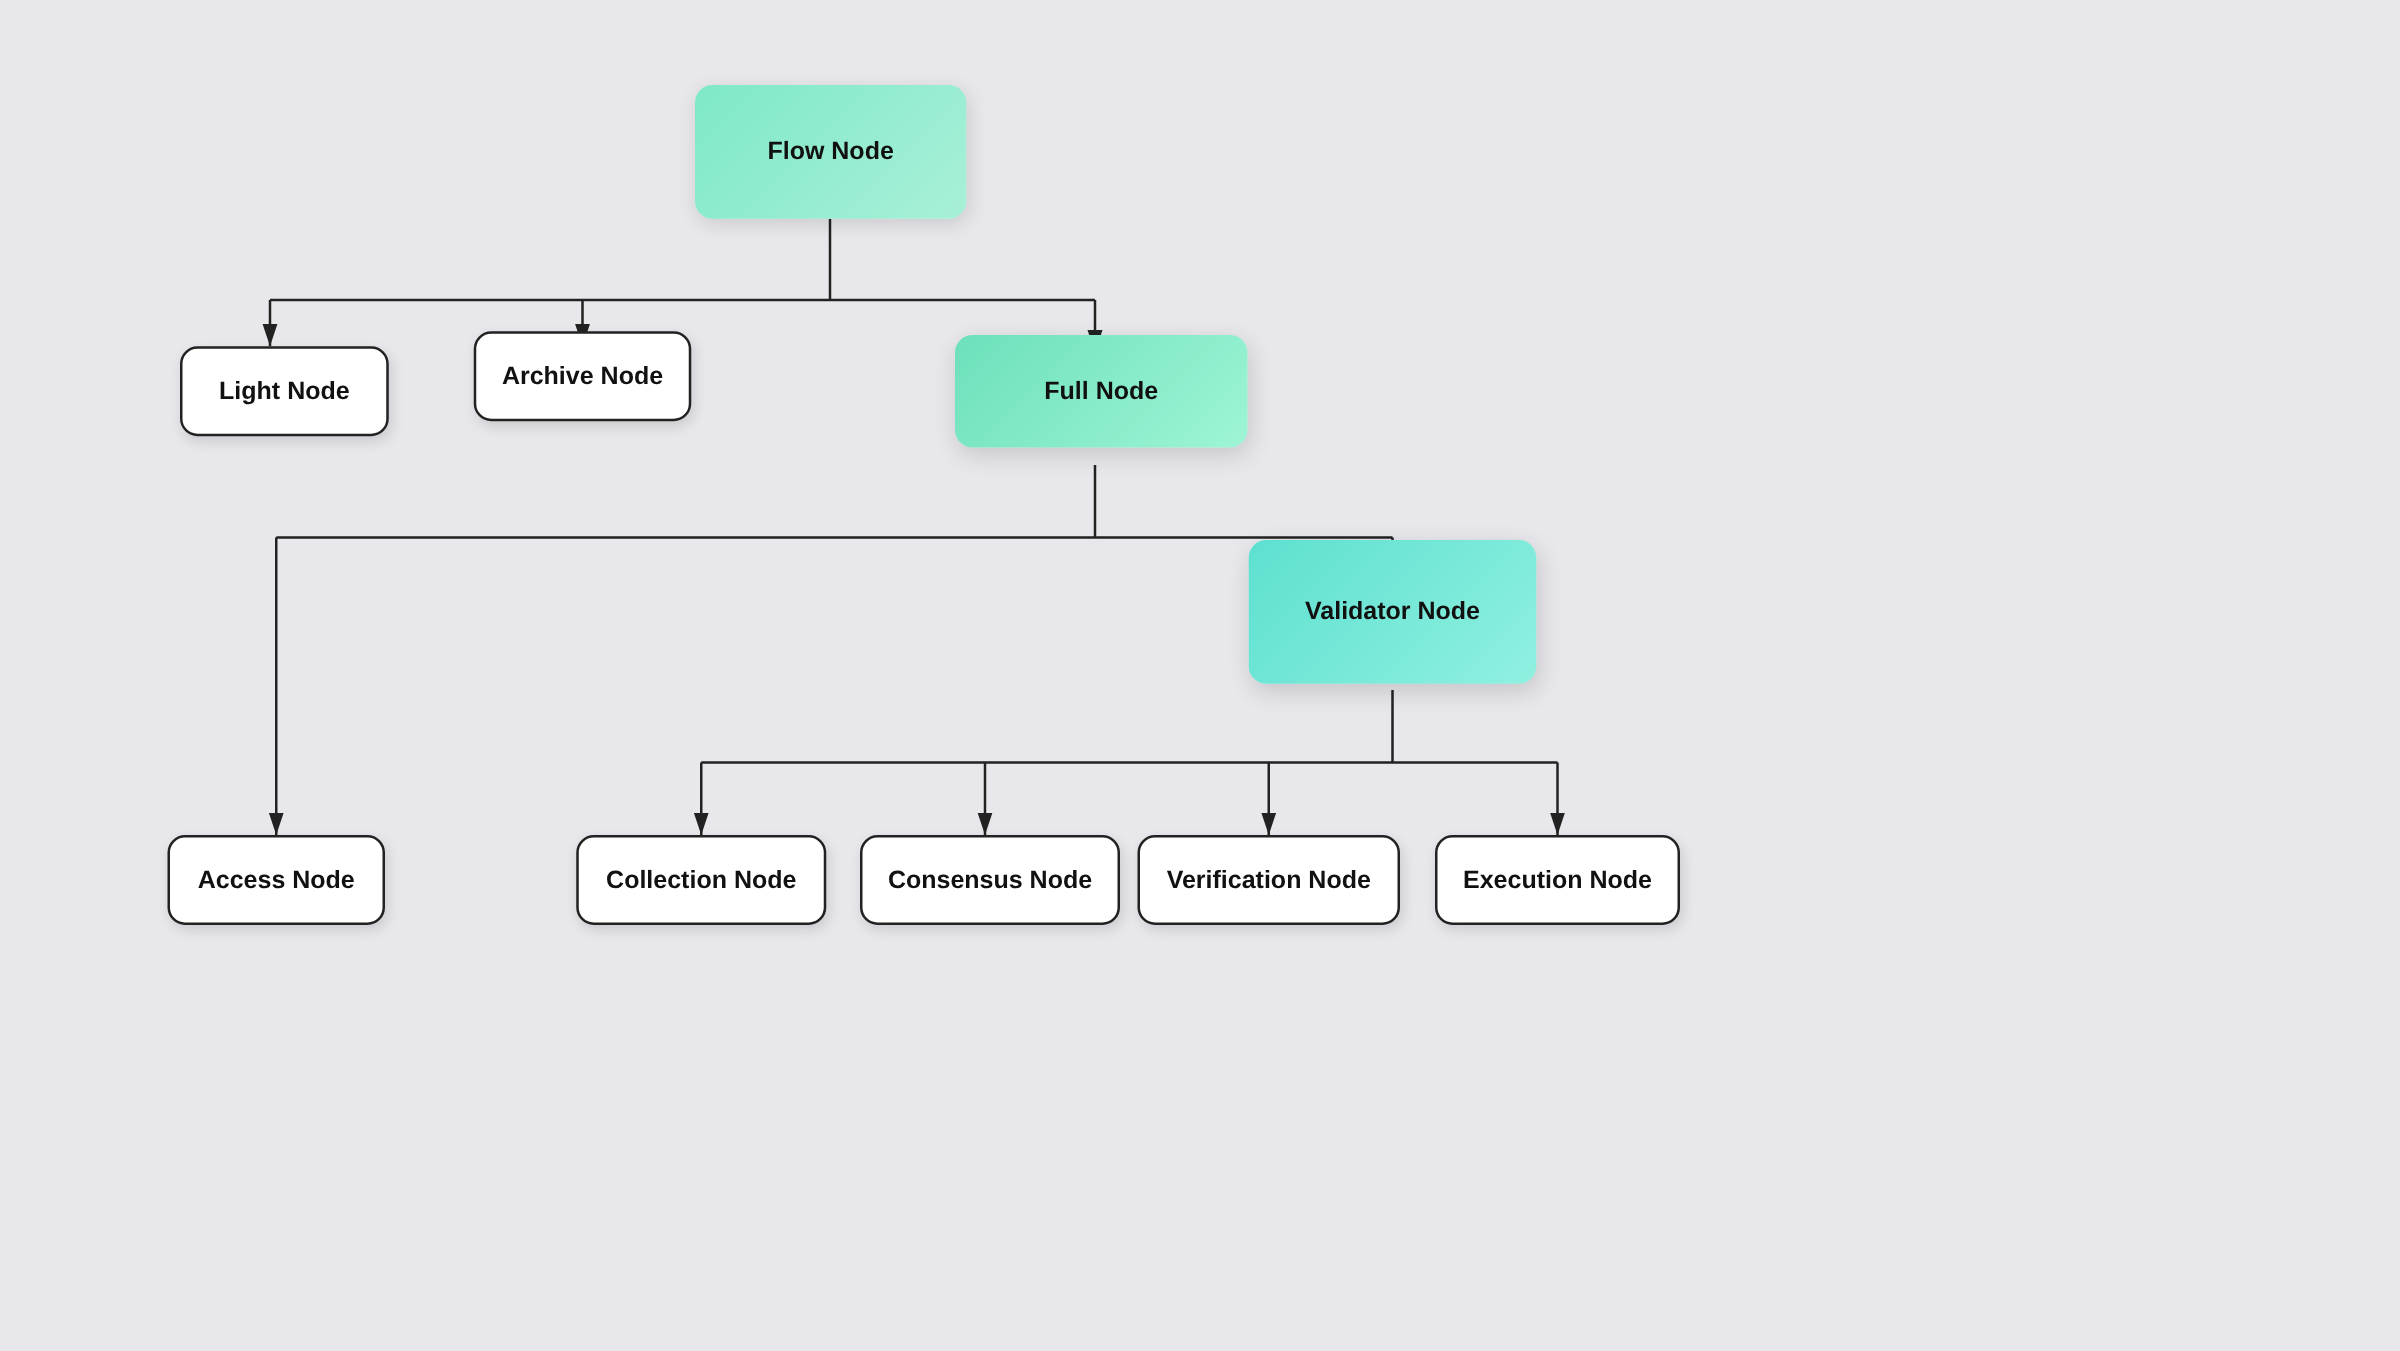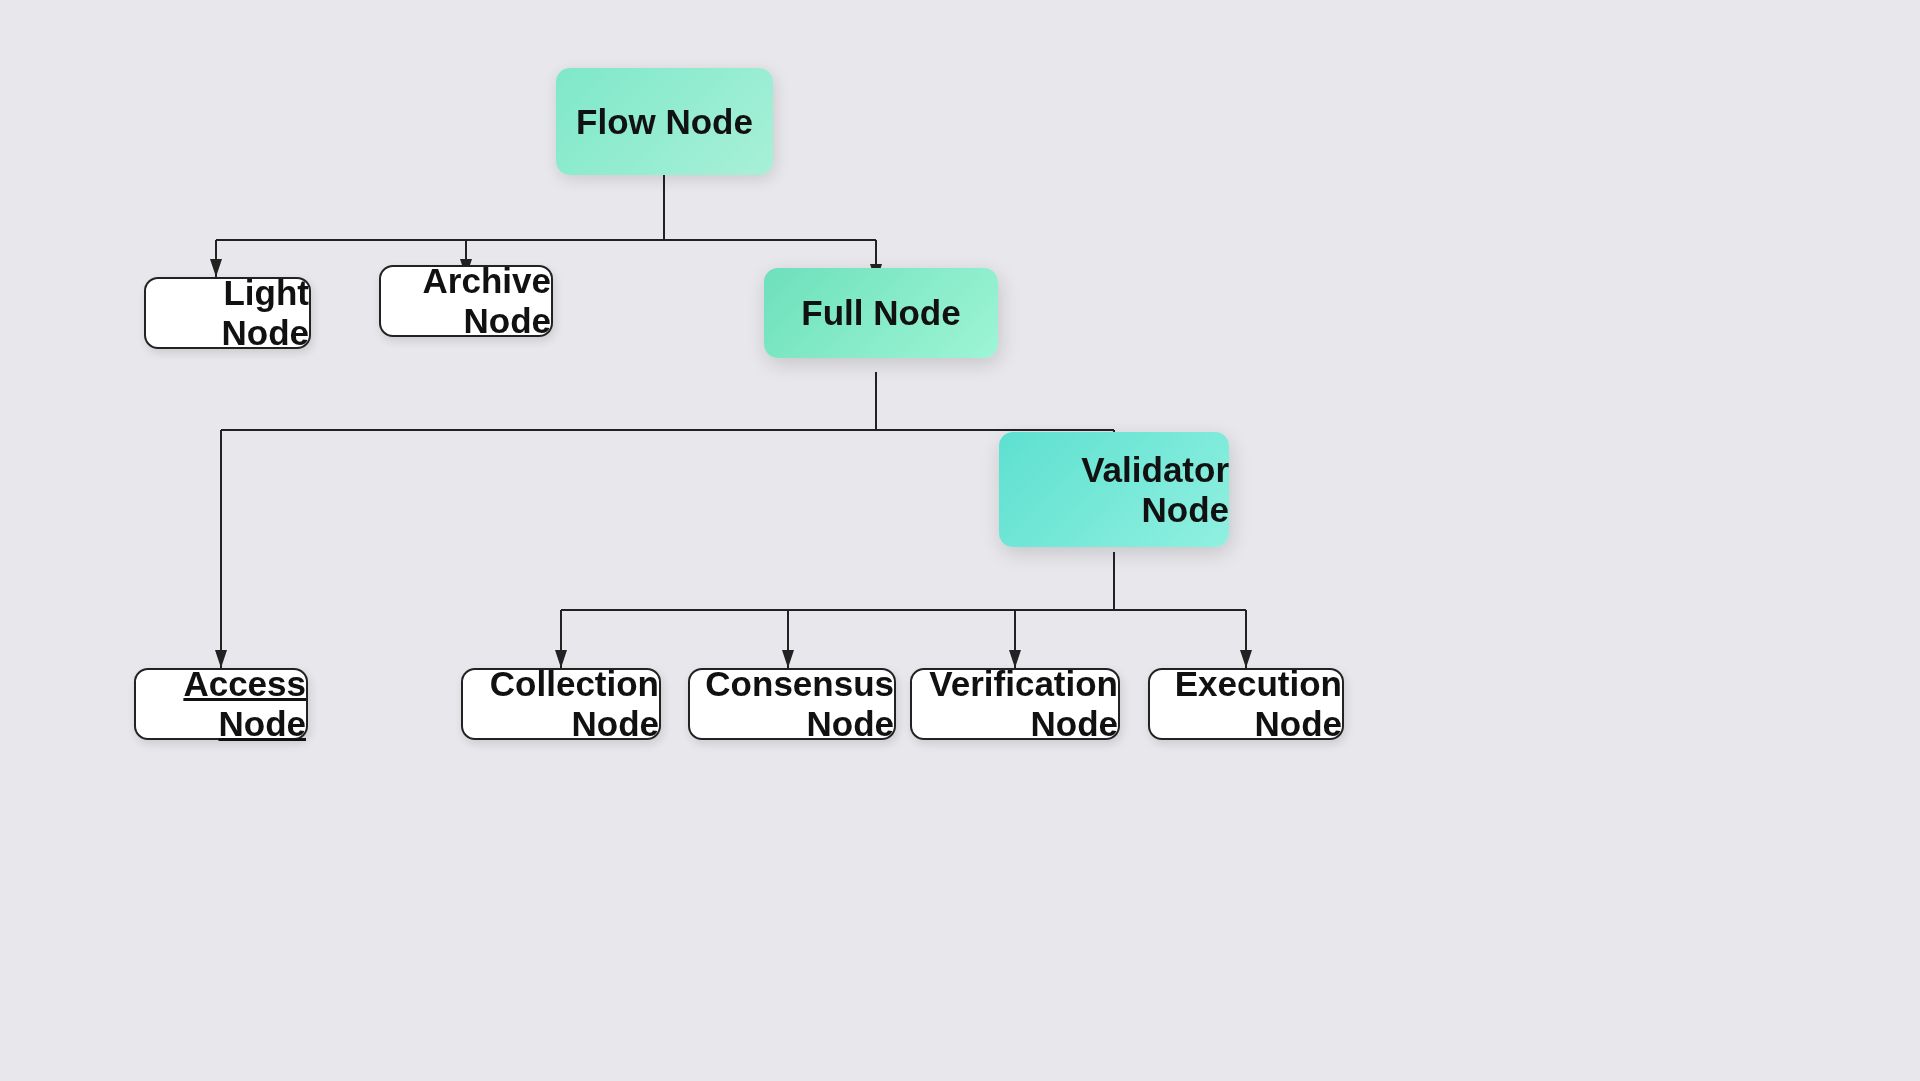--- a/index.html
+++ b/index.html
@@ -19,24 +19,24 @@
       width: 1920px;
       height: 1081px;
     }
 
     .node-box {
       position: absolute;
       border-radius: 14px;
       display: flex;
       align-items: center;
       justify-content: center;
-      font-size: 35px;
+      font-size: 20px;
       font-weight: 600;
       color: #111;
-      text-align: right;
+      text-align: left;
     }
 
     .node-plain {
       background: #fff;
       border: 2px solid #222;
       box-shadow: 2px 4px 10px rgba(0,0,0,0.12);
     }
 
     .node-green-light {
       background: linear-gradient(135deg, #7ee8c8 0%, #a8f0d8 100%);
@@ -55,21 +55,21 @@
       border: none;
       box-shadow: 2px 6px 20px rgba(0,0,0,0.15);
     }
 
     
     #flow-node    { left: 556px; top: 68px;  width: 217px; height: 107px; }
     #light-node   { left: 144px; top: 277px; width: 167px; height: 72px; }
     #archive-node { left: 379px; top: 265px; width: 174px; height: 72px; }
     #full-node    { left: 764px; top: 268px; width: 234px; height: 90px; }
     #validator-node { left: 999px; top: 432px; width: 230px; height: 115px; }
-    #access-node      { left: 134px; top: 668px; width: 174px; height: 72px; text-decoration: underline; }
+    #access-node      { left: 134px; top: 668px; width: 174px; height: 72px; }
     #collection-node  { left: 461px; top: 668px; width: 200px; height: 72px; }
     #consensus-node   { left: 688px; top: 668px; width: 208px; height: 72px; }
     #verification-node{ left: 910px; top: 668px; width: 210px; height: 72px; }
     #execution-node   { left: 1148px; top: 668px; width: 196px; height: 72px; }
   </style>
 </head>
 <body>
 
 <svg id="diagram" xmlns="http://www.w3.org/2000/svg">
   <defs>

